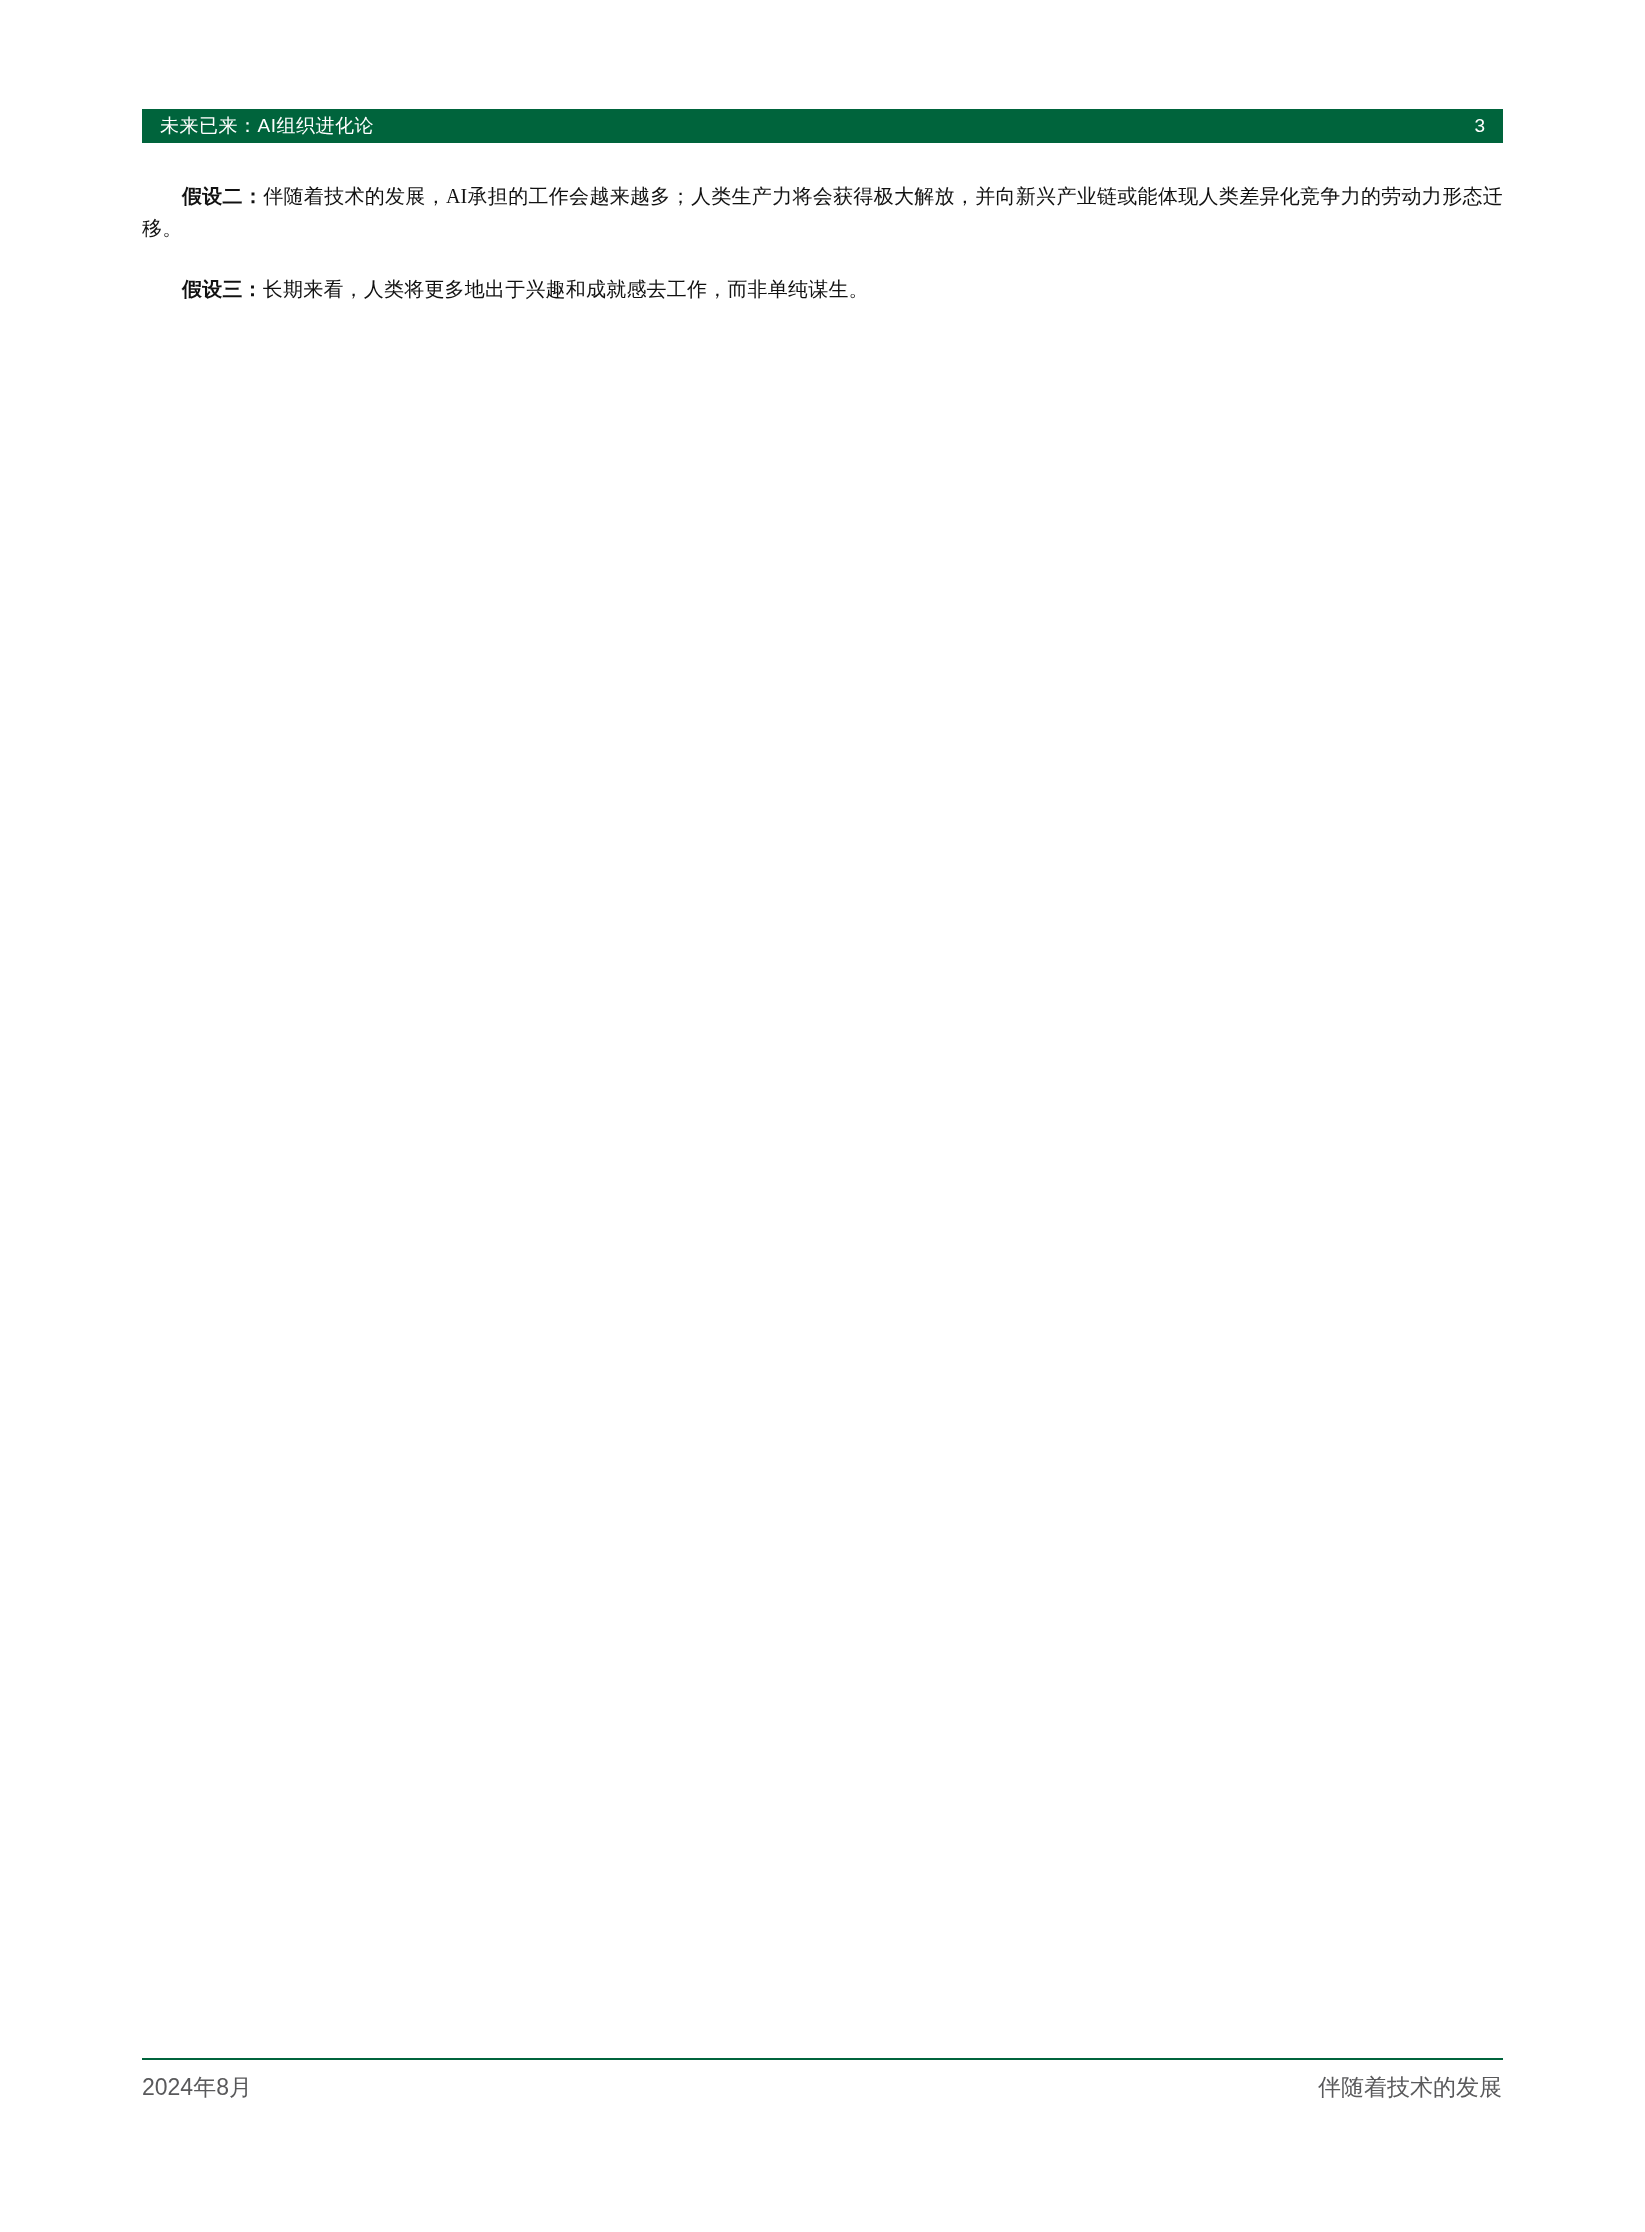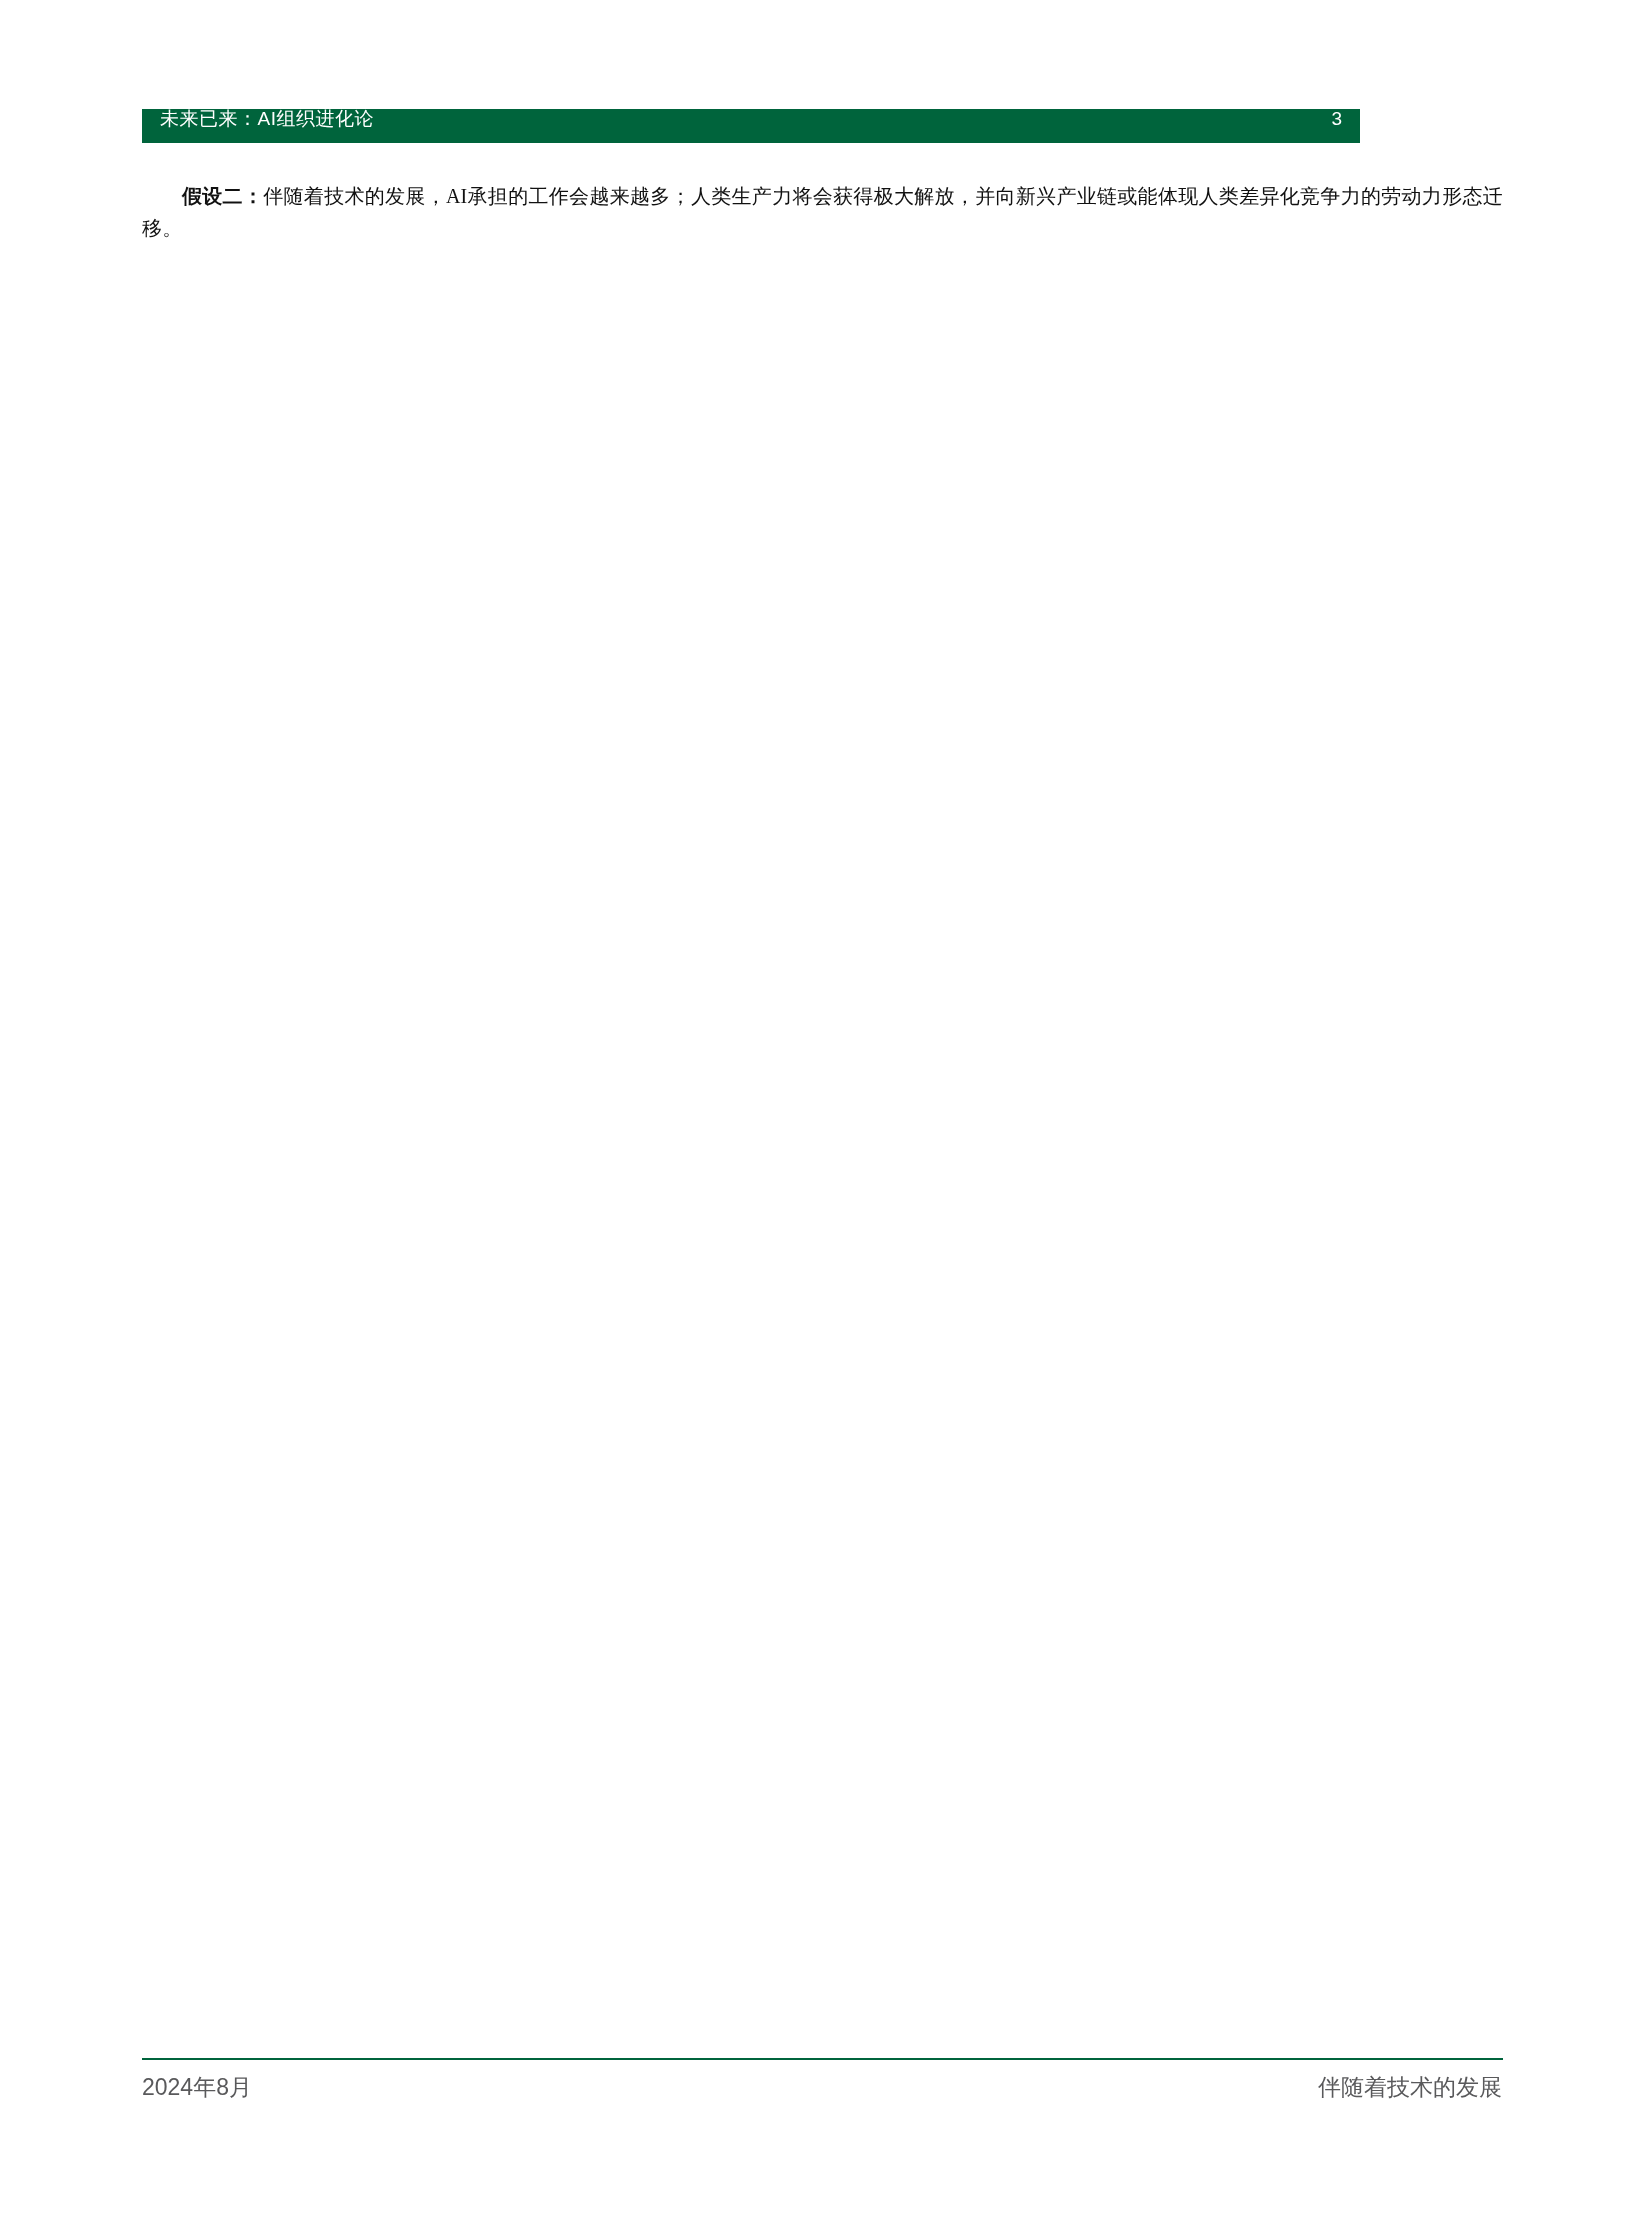--- a/index.html
+++ b/index.html
@@ -18,28 +18,28 @@
     background: #ffffff;
     margin: 0 auto;
     overflow: hidden;
   }
 
   
   .header-bar {
     position: absolute;
     left: 142px;
     top: 109px;
-    width: 1218px;
+    width: 1361px;
     height: 34px;
     background: #00643c;
     display: flex;
-    align-items: flex-start;
+    align-items: flex-end;
     justify-content: space-between;
     box-sizing: border-box;
-    padding: 0 18px 16px 18px;
+    padding: 0 18px 8px 18px;
   }
   .header-title {
     font-family: "Liberation Sans", "DejaVu Sans", sans-serif;
     font-size: 19px;
     color: #ffffff;
     letter-spacing: 0.5px;
     line-height: 1;
     white-space: nowrap;
   }
   .header-page-number {
@@ -105,20 +105,23 @@
     <span class="header-title">未来已来：AI组织进化论</span>
     <span class="header-page-number">3</span>
   </div>
 
   <div class="content">
 
     <p class="para indent">
       <span class="lead">假设二：</span><span>伴随着技术的发展，AI承担的工作会越来越多；人类生产力将会获得极大解放，并向新兴产业链或能体现人类差异化竞争力的劳动力形态迁移。</span>
     </p>
 
+    <p class="para indent">
+      <span class="lead">假设三：</span><span>长期来看，人类将更多地出于兴趣和成就感去工作，而非单纯谋生。</span>
+    </p>
 
 
   </div>
 
   <div class="footer-rule"></div>
 
   <div class="footer">
     <span class="footer-left">2024年8月</span>
     <span class="footer-right">伴随着技术的发展</span>
   </div>

